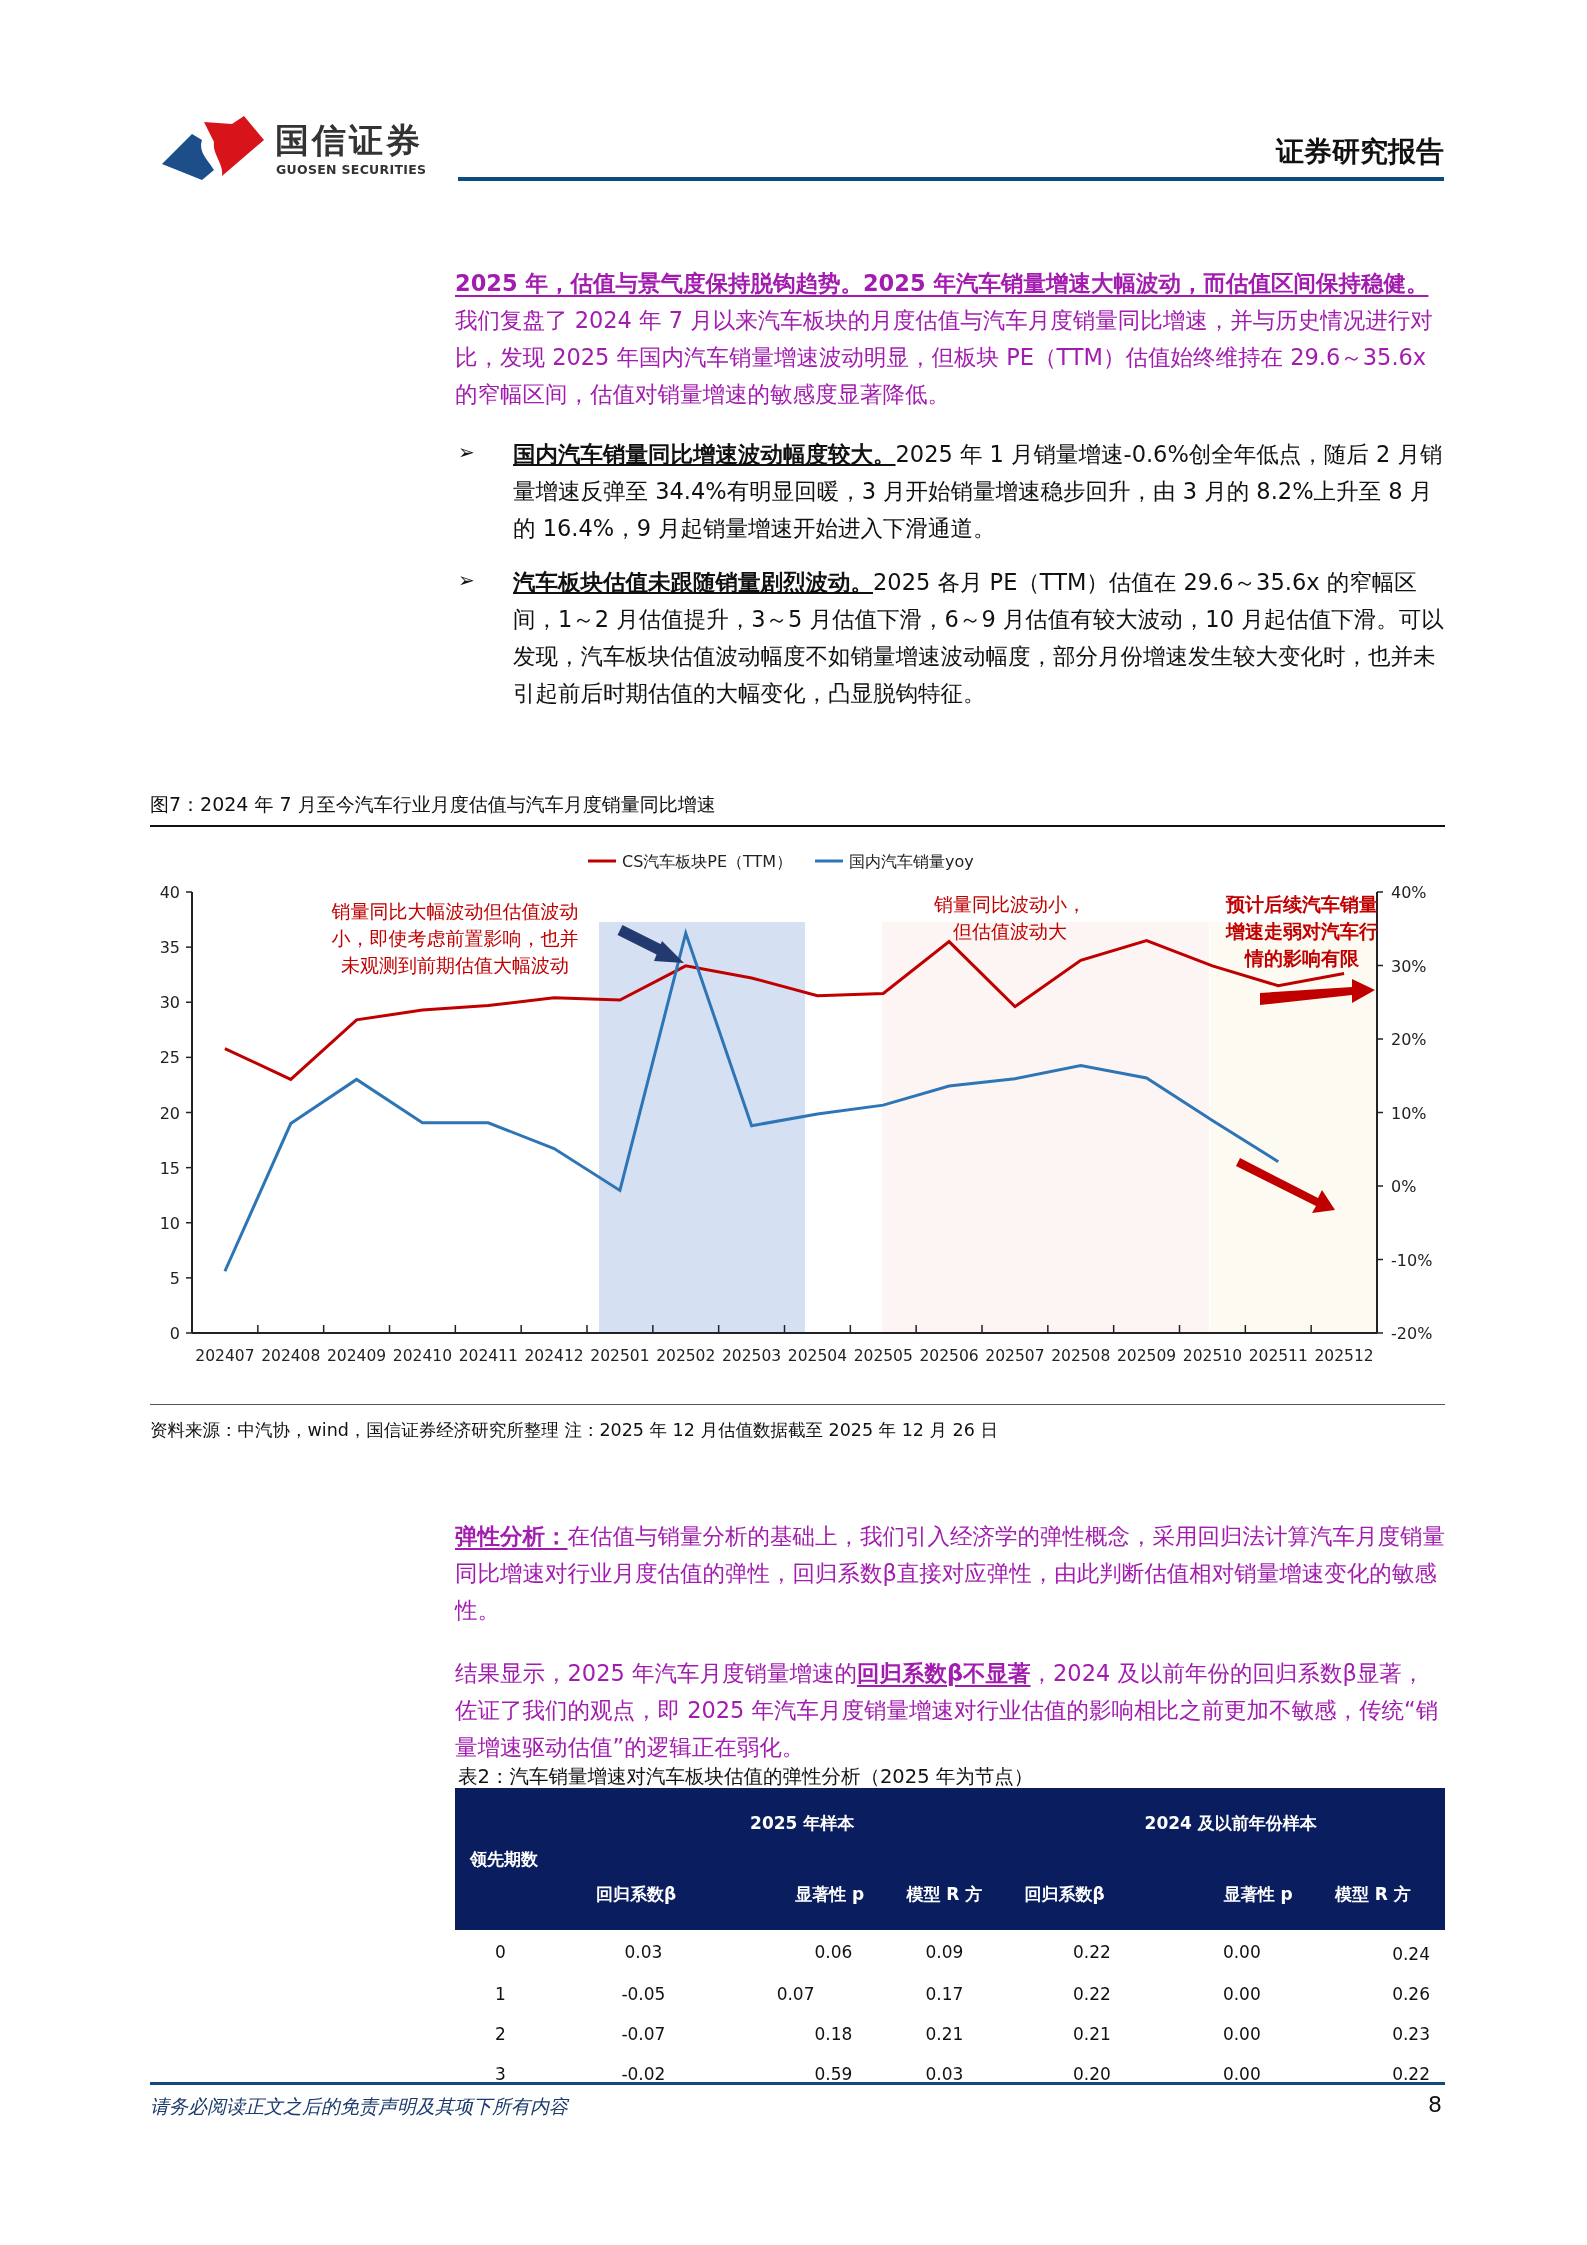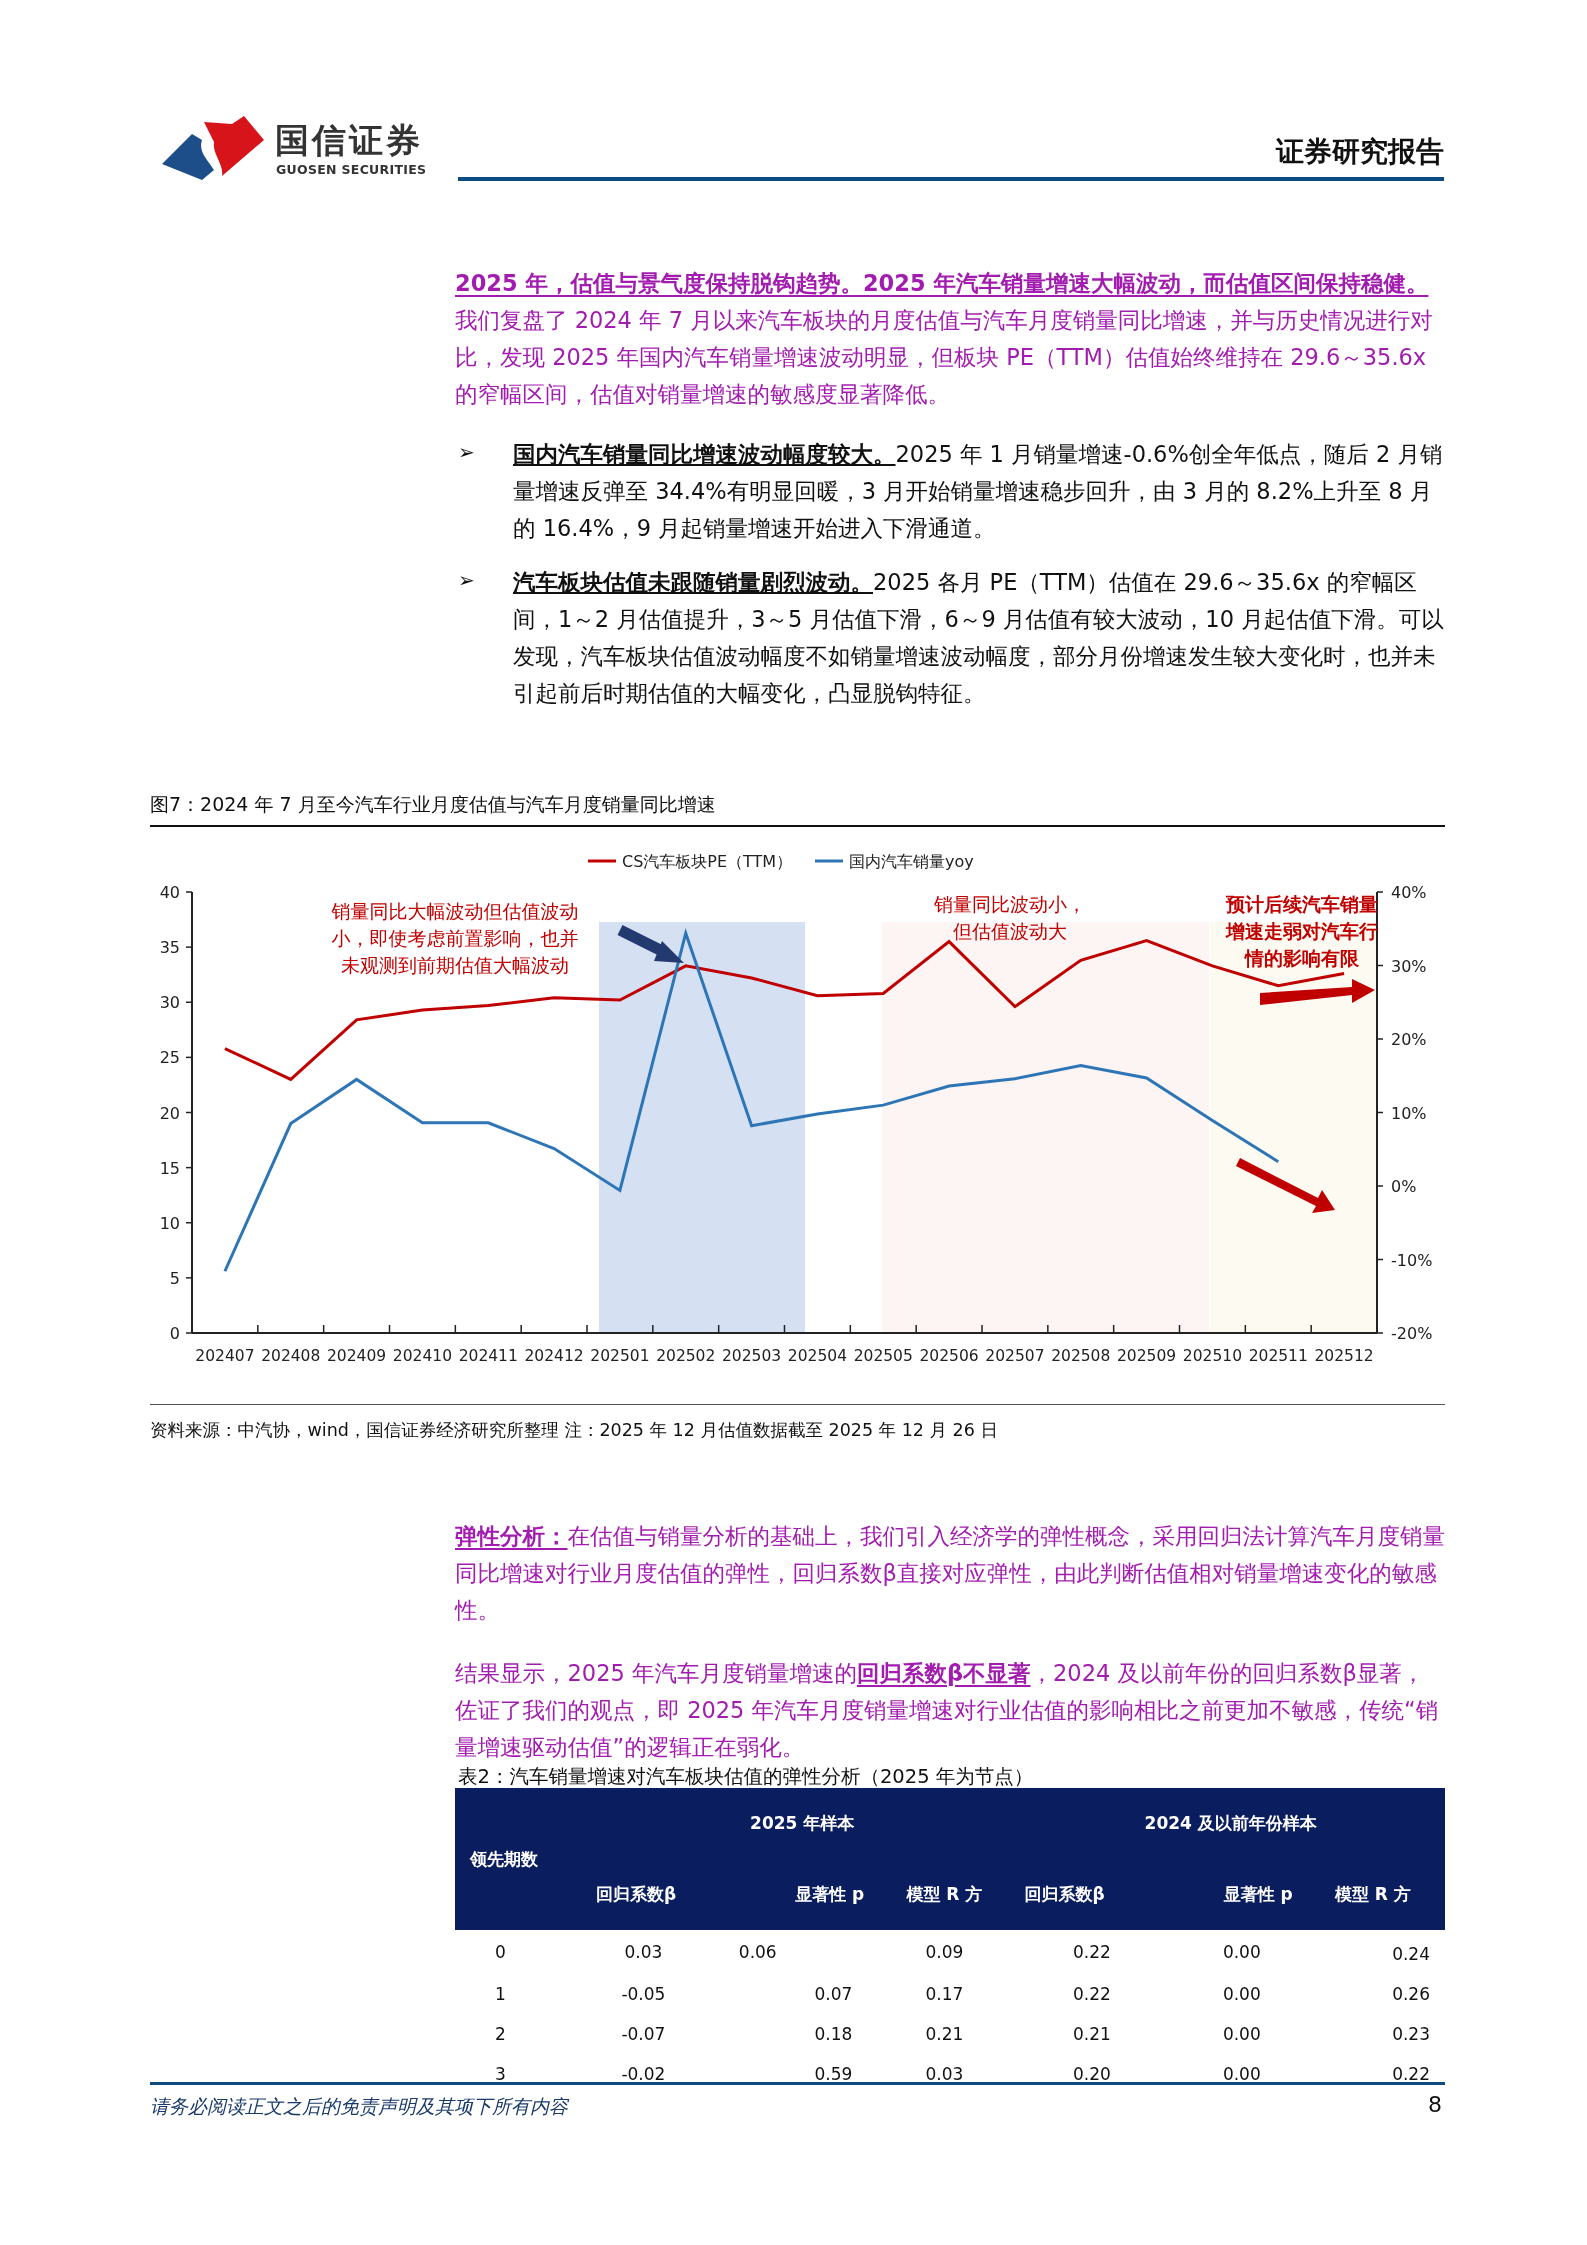--- a/index.html
+++ b/index.html
@@ -202,30 +202,30 @@
       <th>模型 R 方</th>
       <th style="text-align:left">回归系数β</th>
       <th style="text-align:right">显著性 p</th>
       <th>模型 R 方</th>
     </tr>
   </thead>
   <tbody id="tbody">
       <tr>
         <td style="text-align: left; padding: 0px 0px 0px 40px;">0</td>
         <td style="text-align: center; padding: 0px 40px 0px 0px;">0.03</td>
-        <td style="text-align: left; padding: 0px 20px 0px 0px;">0.06</td>
+        <td style="text-align: right; padding: 0px 20px 0px 0px;">0.06</td>
         <td style="text-align: center; padding: 0px;">0.09</td>
         <td style="text-align: center; padding: 0px;">0.22</td>
         <td style="text-align: right; padding: 0px 40px 0px 0px;">0.00</td>
         <td style="text-align: right; padding: 4px 15px 0px 0px;">0.24</td>
       </tr>
       <tr>
         <td style="text-align: left; padding: 0px 0px 0px 40px;">1</td>
         <td style="text-align: center; padding: 0px 40px 0px 0px;">-0.05</td>
-        <td style="text-align: right; padding: 0px 20px 0px 0px;">0.07</td>
+        <td style="text-align: center; padding: 0px 20px 0px 0px;">0.07</td>
         <td style="text-align: center; padding: 0px;">0.17</td>
         <td style="text-align: center; padding: 0px;">0.22</td>
         <td style="text-align: right; padding: 0px 40px 0px 0px;">0.00</td>
         <td style="text-align: right; padding: 0px 15px 0px 0px;">0.26</td>
       </tr>
       <tr>
         <td style="text-align: left; padding: 0px 0px 0px 40px;">2</td>
         <td style="text-align: center; padding: 0px 40px 0px 0px;">-0.07</td>
         <td style="text-align: right; padding: 0px 20px 0px 0px;">0.18</td>
         <td style="text-align: center; padding: 0px;">0.21</td>

